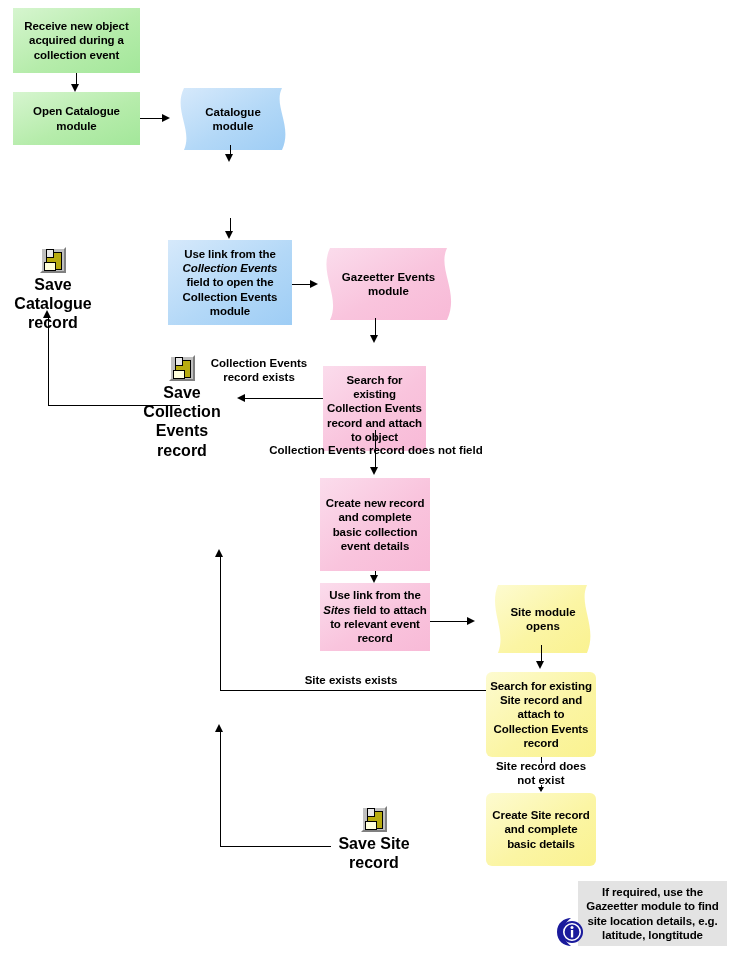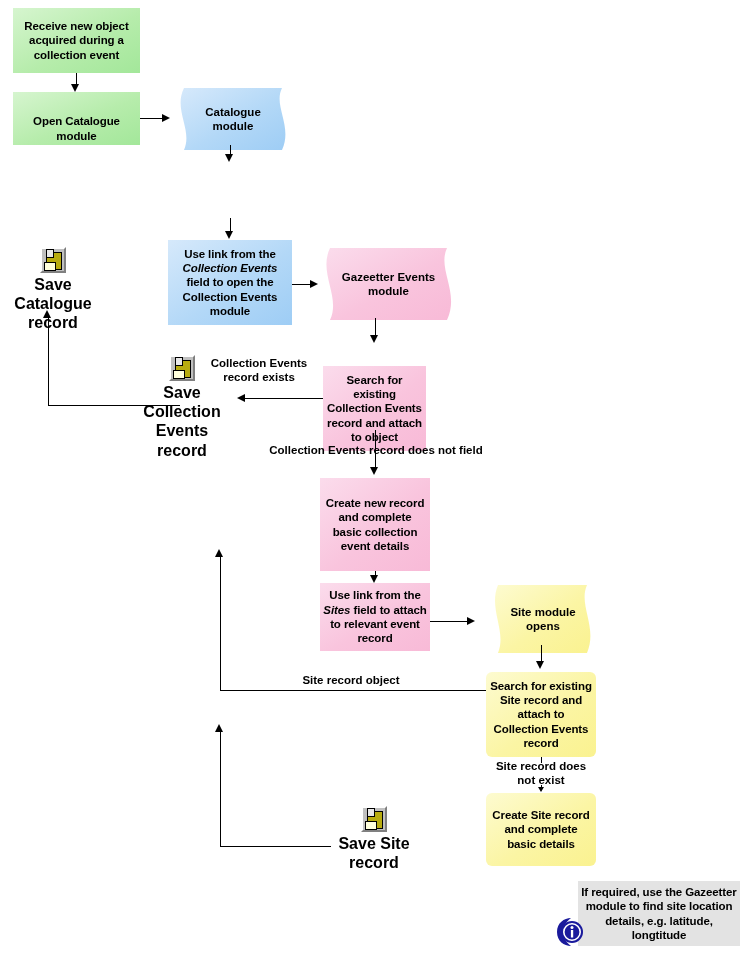--- a/index.html
+++ b/index.html
@@ -174,21 +174,21 @@
 </style>
 </head>
 <body>
 
 <div id="canvas">
 
   <div class="node green" style="left:13px; top:8px; width:127px; height:65px;">
     <span class="txt">Receive new object acquired during a collection event</span>
   </div>
 
-  <div class="node green" style="left:13px; top:92px; width:127px; height:53px;align-items:flex-end;">
+  <div class="node green" style="left:13px; top:92px; width:127px; height:53px;">
     <span class="txt">Open Catalogue module</span>
   </div>
 
   <div class="wave" style="left:172px; top:88px; width:122px; height:62px;">
     <svg width="122" height="62" viewBox="0 0 122 62">
       <defs>
         <linearGradient id="gblue" x1="0" y1="0" x2="1" y2="1">
           <stop offset="0%" stop-color="#d6e9fb"></stop>
           <stop offset="55%" stop-color="#b3d8f7"></stop>
           <stop offset="100%" stop-color="#9ecdf5"></stop>
@@ -245,21 +245,21 @@
   </div>
 
   <div class="node yellow" style="left:486px; top:672px; width:110px; height:85px;">
     <span class="txt">Search for existing Site record and attach to Collection Events record</span>
   </div>
 
   <div class="node yellow" style="left:486px; top:793px; width:110px; height:73px;">
     <span class="txt">Create Site record and complete basic details</span>
   </div>
 
-  <div class="node grey-note" style="left:578px; top:881px; width:162px; height:65px;">
+  <div class="node grey-note" style="left:578px; top:881px; width:149px; height:65px;">
     <span class="txt">If required, use the Gazeetter module to find site location details, e.g. latitude, longtitude</span>
   </div>
 
   <div class="info-icon" style="left:553px; top:915px;">
     <svg width="34" height="34" viewBox="0 0 34 34">
       <path d="M4,17 C4,8 11,3 18,3 C12,8 10,12 10,17 C10,22 12,26 18,31 C11,31 4,26 4,17 Z" fill="#1a1a9c"></path>
       <circle cx="19" cy="17" r="11" fill="#1a1a9c"></circle>
       <circle cx="19" cy="17" r="8.2" fill="none" stroke="#ffffff" stroke-width="1.6"></circle>
       <circle cx="19" cy="12.6" r="1.5" fill="#ffffff"></circle>
       <rect x="17.9" y="15" width="2.3" height="7.5" fill="#ffffff"></rect>
@@ -346,18 +346,18 @@
 
   <div class="ln h" style="left:220px; top:846px; width:111px;"></div>
   <div class="ln v" style="left:220px; top:731px; height:116px;"></div>
   <div class="arrow up" style="left:215px; top:724px;"></div>
 
   <div class="elabel wrap" style="left:200px; top:357px; width:118px; text-align:center; white-space:pre-line;">Collection Events
 record exists</div>
 
   <div class="elabel" style="left:256px; top:444px; width:240px;">Collection Events record does not field</div>
 
-  <div class="elabel" style="left:241px; top:674px; width:220px;">Site record object</div>
+  <div class="elabel" style="left:241px; top:674px; width:220px;">Site exists exists</div>
 
   <div class="elabel wrap" style="left:481px; top:760px; width:120px; white-space:pre-line;">Site record does
 not exist</div>
 
 </div>
 
 </body></html>

